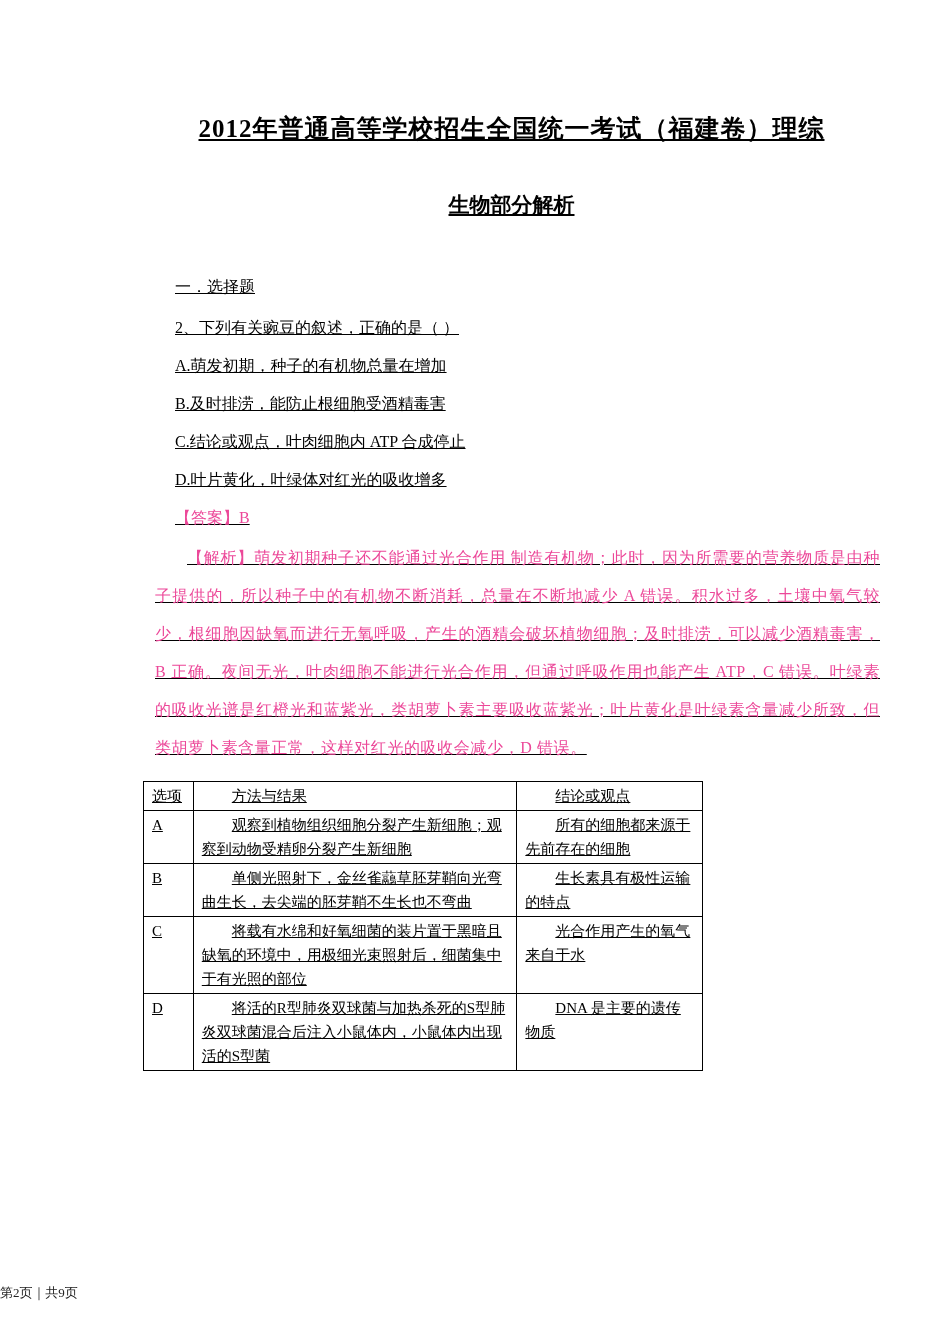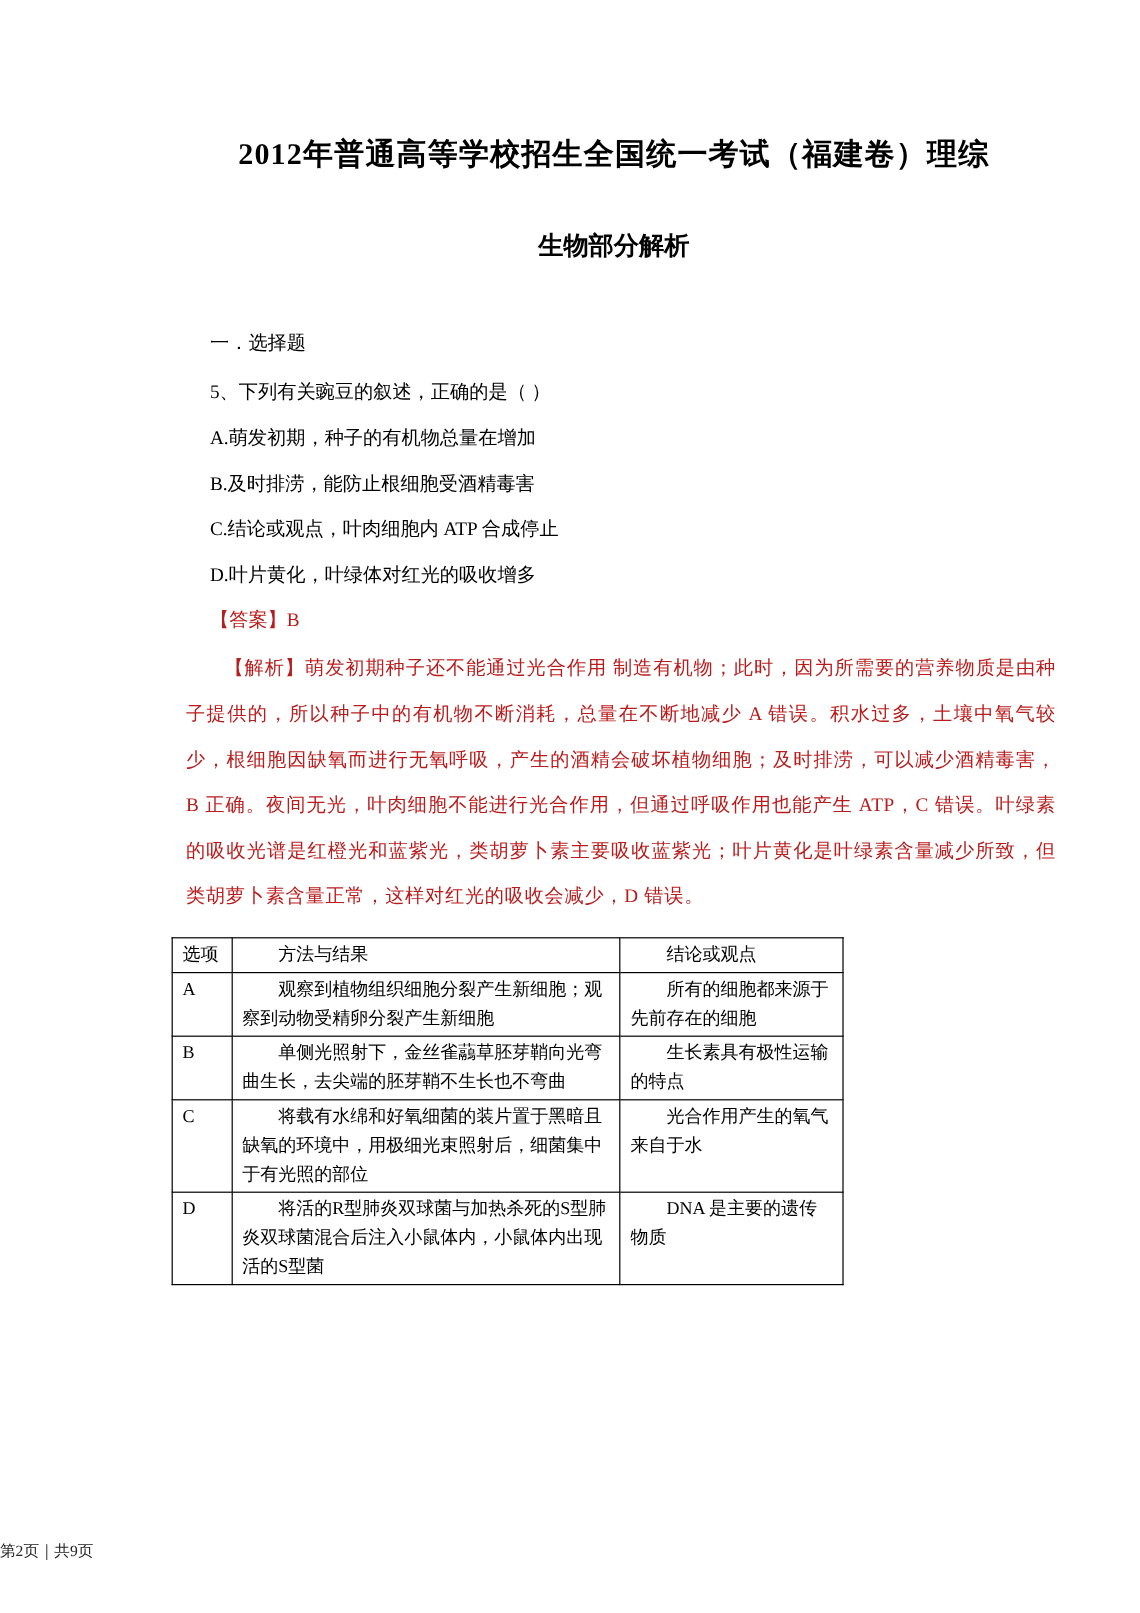--- a/index.html
+++ b/index.html
@@ -6,21 +6,21 @@
 html, body { margin: 0; padding: 0; }
 body {
   width: 950px;
   height: 1344px;
   background: #ffffff;
   font-family: "Liberation Serif", "DejaVu Serif", serif;
   color: #000000;
   position: relative;
   overflow: hidden;
 }
-.content { padding: 112px 70px 0 143px; }
+.content { padding: 112px 70px 0 143px; text-decoration: underline; }
 
 .doc-title {
   font-size: 25px;
   font-weight: bold;
   text-align: center;
   margin: 0;
   letter-spacing: 1px;
 }
 .doc-subtitle {
   font-size: 21px;
@@ -33,21 +33,21 @@
   margin: 56px 0 0 32px;
   font-size: 16px;
   line-height: 24px;
 }
 .q1-line {
   margin: 0 0 0 32px;
   font-size: 16px;
   line-height: 38px;
 }
 .q1-stem { margin-top: 10px; }
-.red { color: #b91c1c; }
+.red { color: #ec4899; }
 .para {
   font-size: 16px;
   line-height: 38px;
   text-align: justify;
   text-indent: 2em;
   letter-spacing: 0.6px;
   margin: 2px 0 0 12px;
 }
 .q2-stem-line {
   font-size: 16px;
@@ -90,21 +90,21 @@
 </head>
 <body>
 
 <div class="content">
 
   <h1 class="doc-title">2012年普通高等学校招生全国统一考试（福建卷）理综</h1>
   <h2 class="doc-subtitle">生物部分解析</h2>
 
   <p class="section-heading">一．选择题</p>
 
-  <p class="q1-line q1-stem">5、下列有关豌豆的叙述，正确的是（ ）</p>
+  <p class="q1-line q1-stem">2、下列有关豌豆的叙述，正确的是（ ）</p>
   <p class="q1-line">A.萌发初期，种子的有机物总量在增加</p>
   <p class="q1-line">B.及时排涝，能防止根细胞受酒精毒害</p>
   <p class="q1-line">C.结论或观点，叶肉细胞内 ATP 合成停止</p>
   <p class="q1-line">D.叶片黄化，叶绿体对红光的吸收增多</p>
 
   <p class="q1-line red">【答案】B</p>
 
   <p class="para red">【解析】萌发初期种子还不能通过光合作用 制造有机物；此时，因为所需要的营养物质是由种子提供的，所以种子中的有机物不断消耗，总量在不断地减少 A 错误。积水过多，土壤中氧气较少，根细胞因缺氧而进行无氧呼吸，产生的酒精会破坏植物细胞；及时排涝，可以减少酒精毒害，B 正确。夜间无光，叶肉细胞不能进行光合作用，但通过呼吸作用也能产生 ATP，C 错误。叶绿素的吸收光谱是红橙光和蓝紫光，类胡萝卜素主要吸收蓝紫光；叶片黄化是叶绿素含量减少所致，但类胡萝卜素含量正常，这样对红光的吸收会减少，D 错误。</p>
 
 

